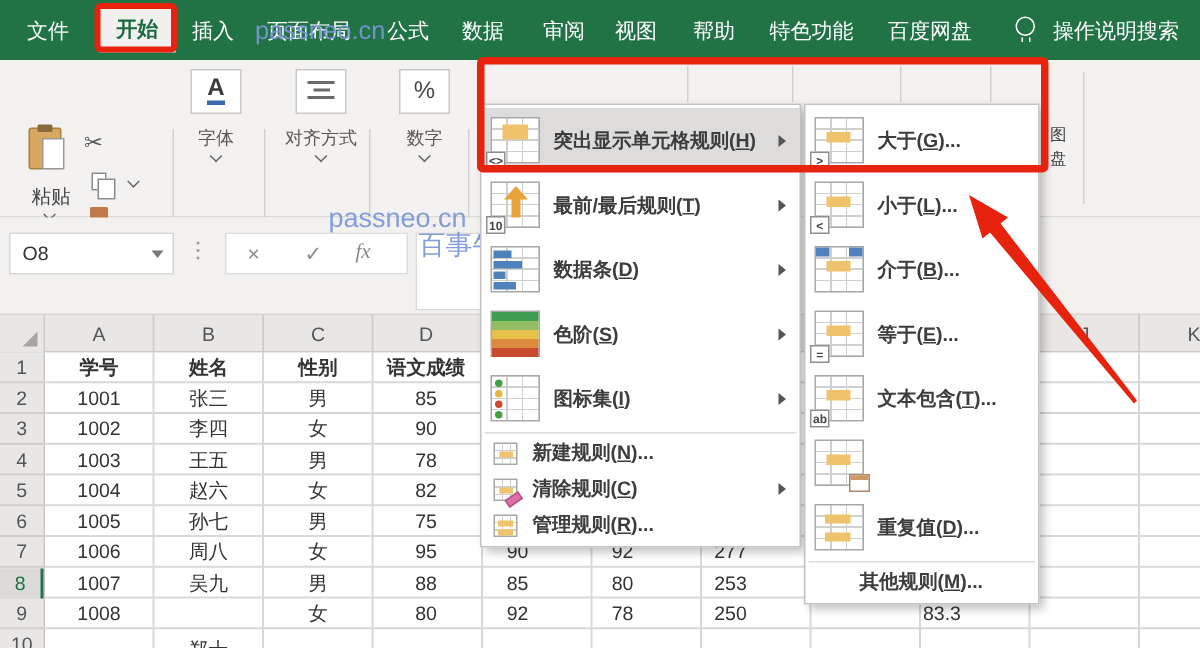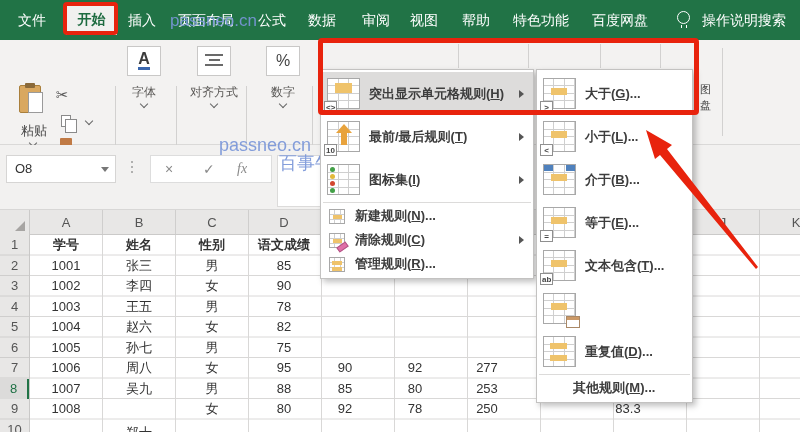--- a/index.html
+++ b/index.html
@@ -300,20 +300,41 @@
         <div class="mg big">
           <div class="arrow-up"></div>
           <div class="arrow-stem"></div>
           <div class="badge">10</div>
         </div>
         <span class="lbl">最前/最后规则(<u>T</u>)</span>
         <span class="arrow"></span>
       </div>
       <div class="mi">
         <div class="mg big">
+          <div class="bar" style="top: 2px; width: 12px;"></div>
+          <div class="bar" style="top: 9px; width: 19px;"></div>
+          <div class="bar" style="top: 16px; width: 8px;"></div>
+          <div class="bar" style="top: 23px; width: 15px;"></div>
+        </div>
+        <span class="lbl">数据条(<u>D</u>)</span>
+        <span class="arrow"></span>
+      </div>
+      <div class="mi">
+        <div class="mg big">
+          <div class="stripe" style="top: 0px; background: rgb(63, 157, 82);"></div>
+          <div class="stripe" style="top: 6px; background: rgb(146, 189, 98);"></div>
+          <div class="stripe" style="top: 12px; background: rgb(231, 193, 75);"></div>
+          <div class="stripe" style="top: 18px; background: rgb(221, 138, 60);"></div>
+          <div class="stripe" style="top: 24px; background: rgb(200, 74, 46);"></div>
+        </div>
+        <span class="lbl">色阶(<u>S</u>)</span>
+        <span class="arrow"></span>
+      </div>
+      <div class="mi">
+        <div class="mg big">
           <div class="dot" style="top: 2px; background: rgb(67, 160, 71);"></div>
           <div class="dot" style="top: 9px; background: rgb(226, 185, 59);"></div>
           <div class="dot" style="top: 16px; background: rgb(210, 71, 47);"></div>
           <div class="dot" style="top: 23px; background: rgb(67, 160, 71);"></div>
         </div>
         <span class="lbl">图标集(<u>I</u>)</span>
         <span class="arrow"></span>
       </div>
       <div class="msep"></div>
       <div class="mi small">

